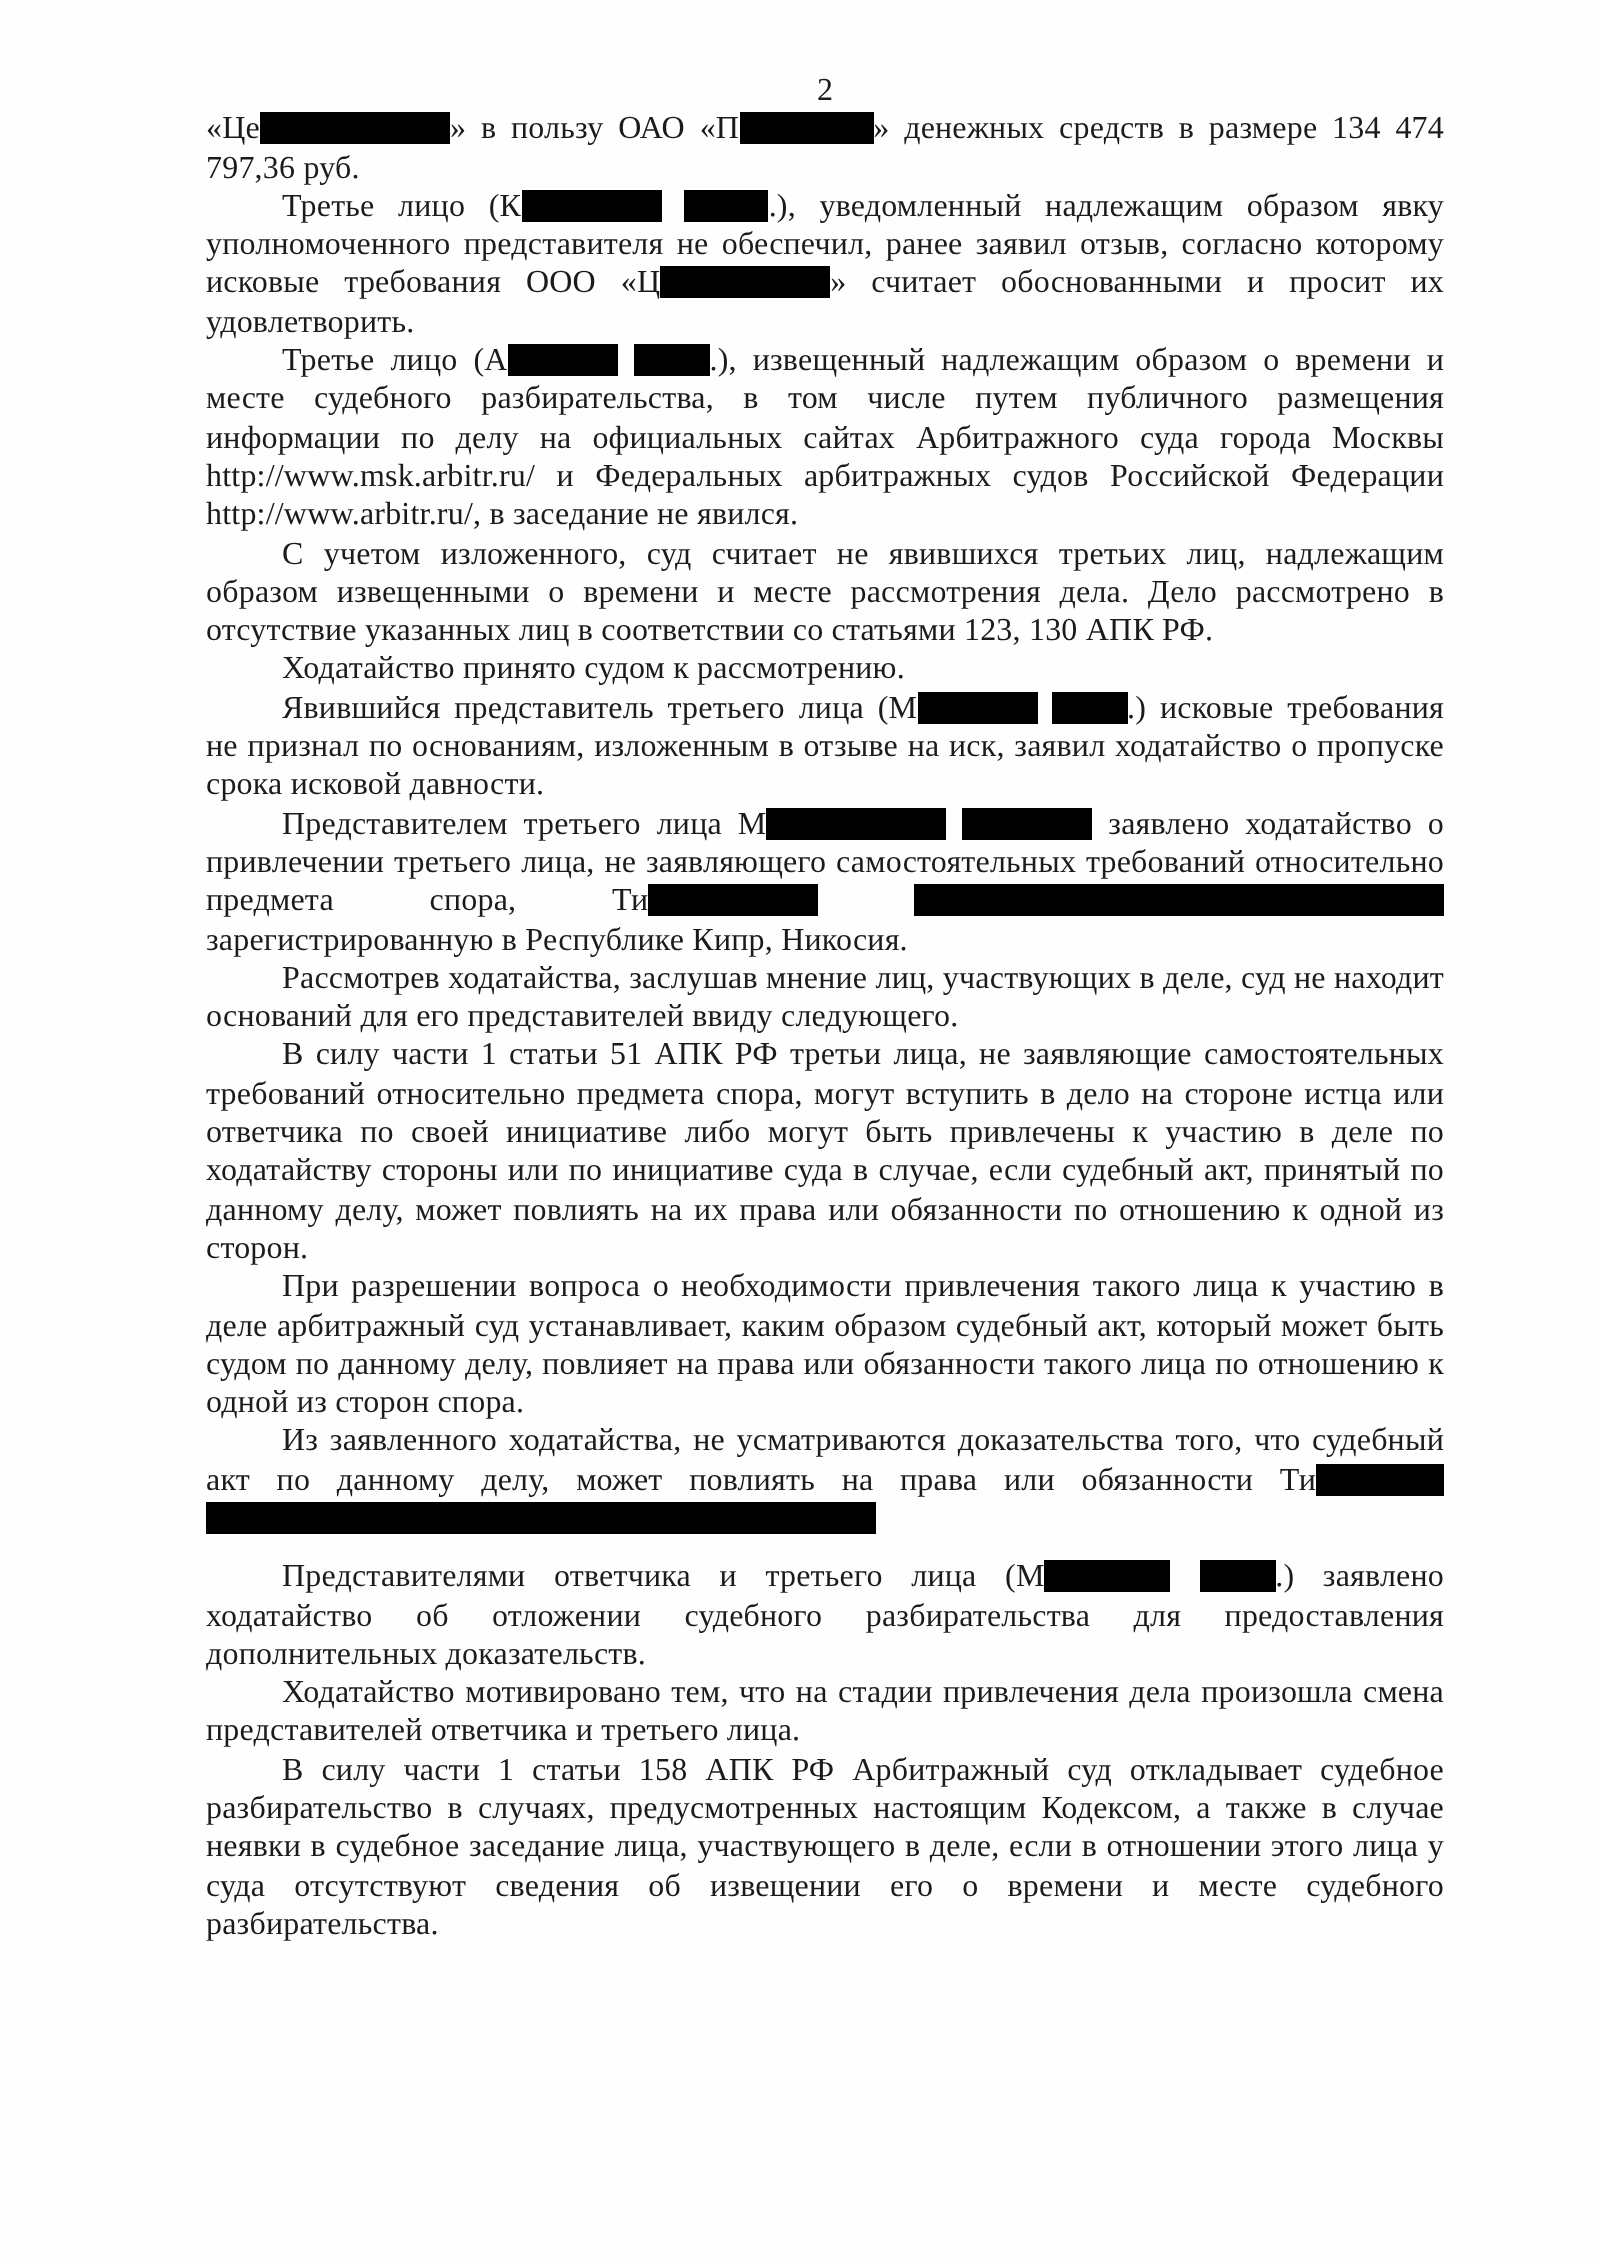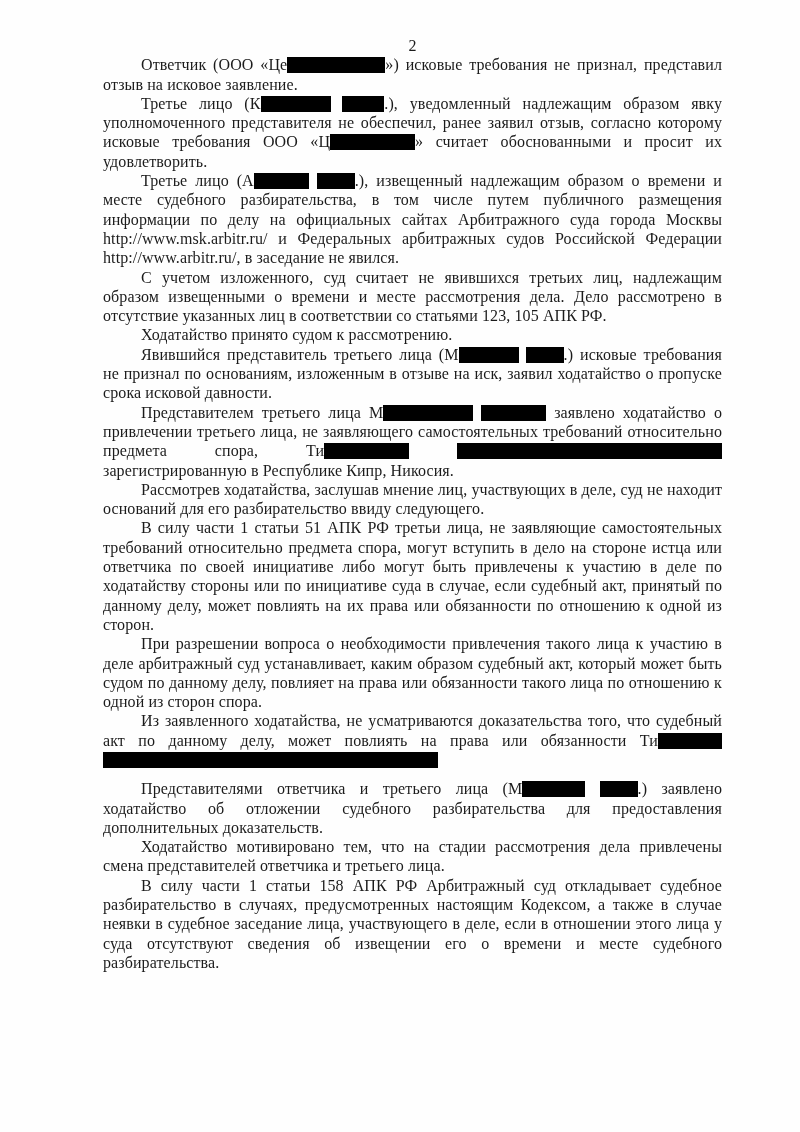--- a/index.html
+++ b/index.html
@@ -48,29 +48,29 @@
     vertical-align: -3px;
   }
 </style>
 </head>
 <body>
 
 <div class="page">
   <div class="content">
     <p class="page-num no-indent">2</p>
     <div>
-        <p>Ответчик (ООО «Це<span class="redact" style="width: 98px; background: rgb(0, 0, 0);"></span>») исковые требования не признал, представил отзыв на исковое заявление.</p>
+        <p class="no-indent">«Це<span class="redact" style="width: 95px; background: rgb(0, 0, 0);"></span>» в пользу ОАО «П<span class="redact" style="width: 67px; background: rgb(0, 0, 0);"></span>» денежных средств в размере 134 474 797,36 руб.</p>
         <p>Третье лицо (К<span class="redact" style="width: 70px; background: rgb(0, 0, 0);"></span> <span class="redact" style="width: 42px; background: rgb(0, 0, 0);"></span>.), уведомленный надлежащим образом явку уполномоченного представителя не обеспечил, ранее заявил отзыв, согласно которому исковые требования ООО «Ц<span class="redact" style="width: 85px; background: rgb(0, 0, 0);"></span>» считает обоснованными и просит их удовлетворить.</p>
         <p>Третье лицо (А<span class="redact" style="width: 55px; background: rgb(0, 0, 0);"></span> <span class="redact" style="width: 38px; background: rgb(0, 0, 0);"></span>.), извещенный надлежащим образом о времени и месте судебного разбирательства, в том числе путем публичного размещения информации по делу на официальных сайтах Арбитражного суда города Москвы http://www.msk.arbitr.ru/ и Федеральных арбитражных судов Российской Федерации http://www.arbitr.ru/, в заседание не явился.</p>
-        <p>С учетом изложенного, суд считает не явившихся третьих лиц, надлежащим образом извещенными о времени и месте рассмотрения дела. Дело рассмотрено в отсутствие указанных лиц в соответствии со статьями 123, 105 АПК РФ.</p>
+        <p>С учетом изложенного, суд считает не явившихся третьих лиц, надлежащим образом извещенными о времени и месте рассмотрения дела. Дело рассмотрено в отсутствие указанных лиц в соответствии со статьями 123, 130 АПК РФ.</p>
         <p>Ходатайство принято судом к рассмотрению.</p>
         <p>Явившийся представитель третьего лица (М<span class="redact" style="width: 60px; background: rgb(0, 0, 0);"></span> <span class="redact" style="width: 38px; background: rgb(0, 0, 0);"></span>.) исковые требования не признал по основаниям, изложенным в отзыве на иск, заявил ходатайство о пропуске срока исковой давности.</p>
         <p>Представителем третьего лица М<span class="redact" style="width: 90px; background: rgb(0, 0, 0);"></span> <span class="redact" style="width: 65px; background: rgb(0, 0, 0);"></span> заявлено ходатайство о привлечении третьего лица, не заявляющего самостоятельных требований относительно предмета спора, Ти<span class="redact" style="width: 85px; background: rgb(0, 0, 0);"></span> <span class="redact" style="width: 265px; background: rgb(0, 0, 0);"></span> зарегистрированную в Республике Кипр, Никосия.</p>
-        <p>Рассмотрев ходатайства, заслушав мнение лиц, участвующих в деле, суд не находит оснований для его разбирательство ввиду следующего.</p>
+        <p>Рассмотрев ходатайства, заслушав мнение лиц, участвующих в деле, суд не находит оснований для его представителей ввиду следующего.</p>
         <p>В силу части 1 статьи 51 АПК РФ третьи лица, не заявляющие самостоятельных требований относительно предмета спора, могут вступить в дело на стороне истца или ответчика по своей инициативе либо могут быть привлечены к участию в деле по ходатайству стороны или по инициативе суда в случае, если судебный акт, принятый по данному делу, может повлиять на их права или обязанности по отношению к одной из сторон.</p>
         <p>При разрешении вопроса о необходимости привлечения такого лица к участию в деле арбитражный суд устанавливает, каким образом судебный акт, который может быть судом по данному делу, повлияет на права или обязанности такого лица по отношению к одной из сторон спора.</p>
         <p class="gap-after">Из заявленного ходатайства, не усматриваются доказательства того, что судебный акт по данному делу, может повлиять на права или обязанности Ти<span class="redact" style="width: 64px; background: rgb(0, 0, 0);"></span> <span class="redact" style="width: 335px; background: rgb(0, 0, 0);"></span></p>
         <p>Представителями ответчика и третьего лица (М<span class="redact" style="width: 63px; background: rgb(0, 0, 0);"></span> <span class="redact" style="width: 38px; background: rgb(0, 0, 0);"></span>.) заявлено ходатайство об отложении судебного разбирательства для предоставления дополнительных доказательств.</p>
-        <p>Ходатайство мотивировано тем, что на стадии рассмотрения дела привлечены смена представителей ответчика и третьего лица.</p>
+        <p>Ходатайство мотивировано тем, что на стадии привлечения дела произошла смена представителей ответчика и третьего лица.</p>
         <p>В силу части 1 статьи 158 АПК РФ Арбитражный суд откладывает судебное разбирательство в случаях, предусмотренных настоящим Кодексом, а также в случае неявки в судебное заседание лица, участвующего в деле, если в отношении этого лица у суда отсутствуют сведения об извещении его о времени и месте судебного разбирательства.</p>
       </div>
   </div>
 </div>
 
 </body></html>

